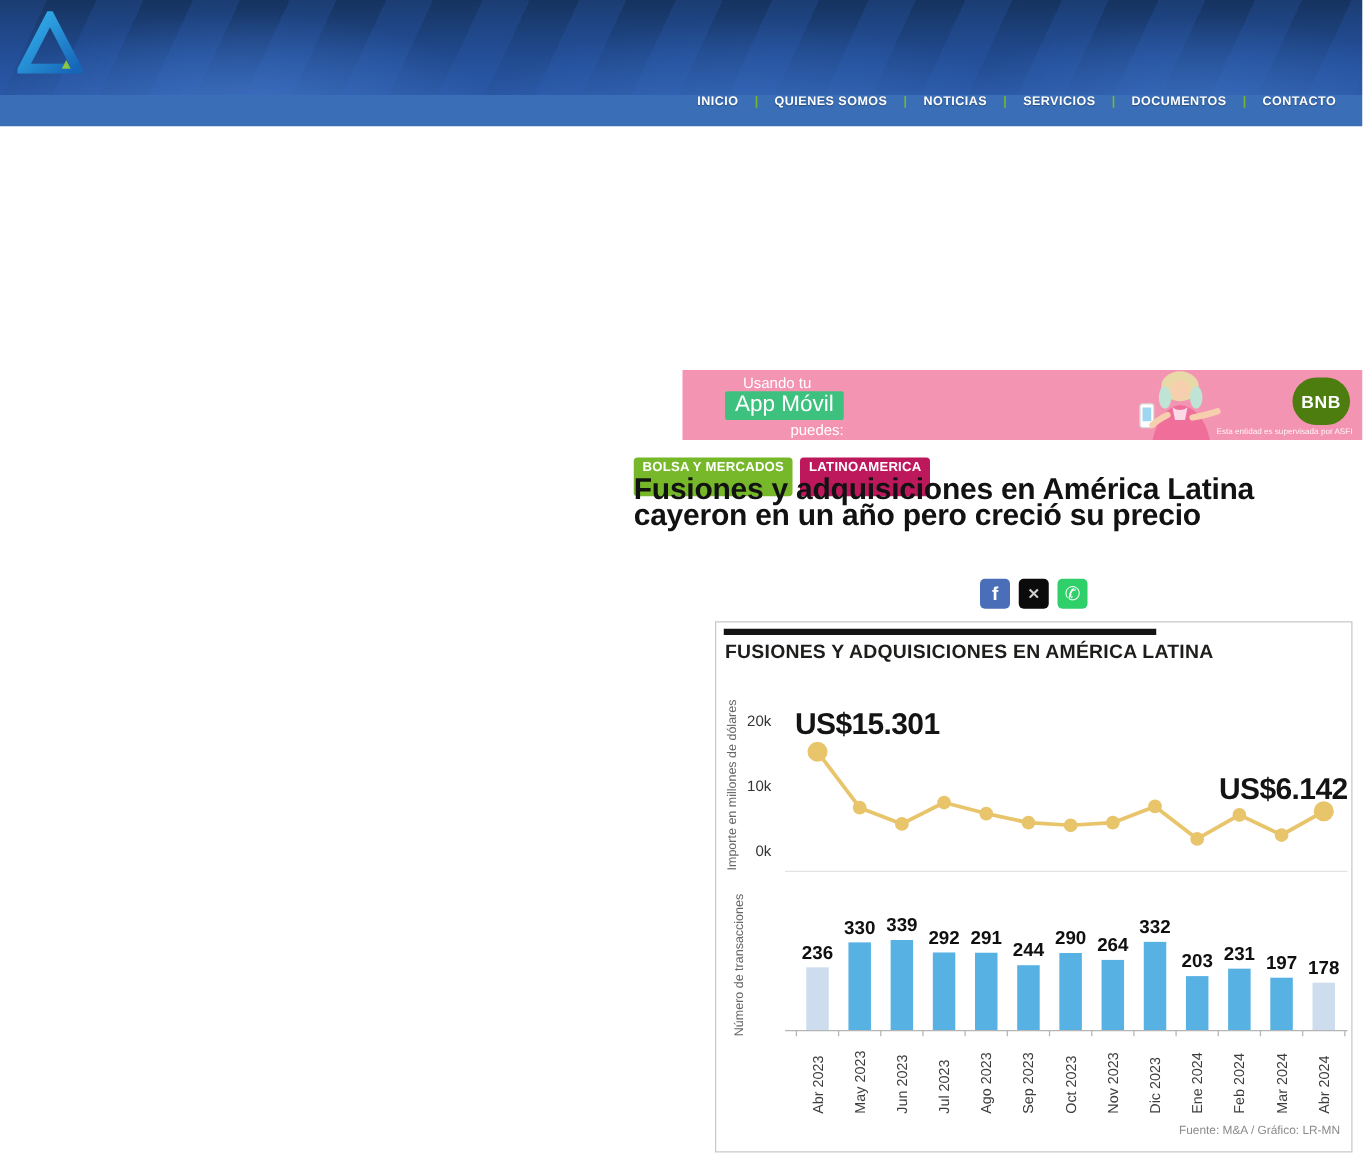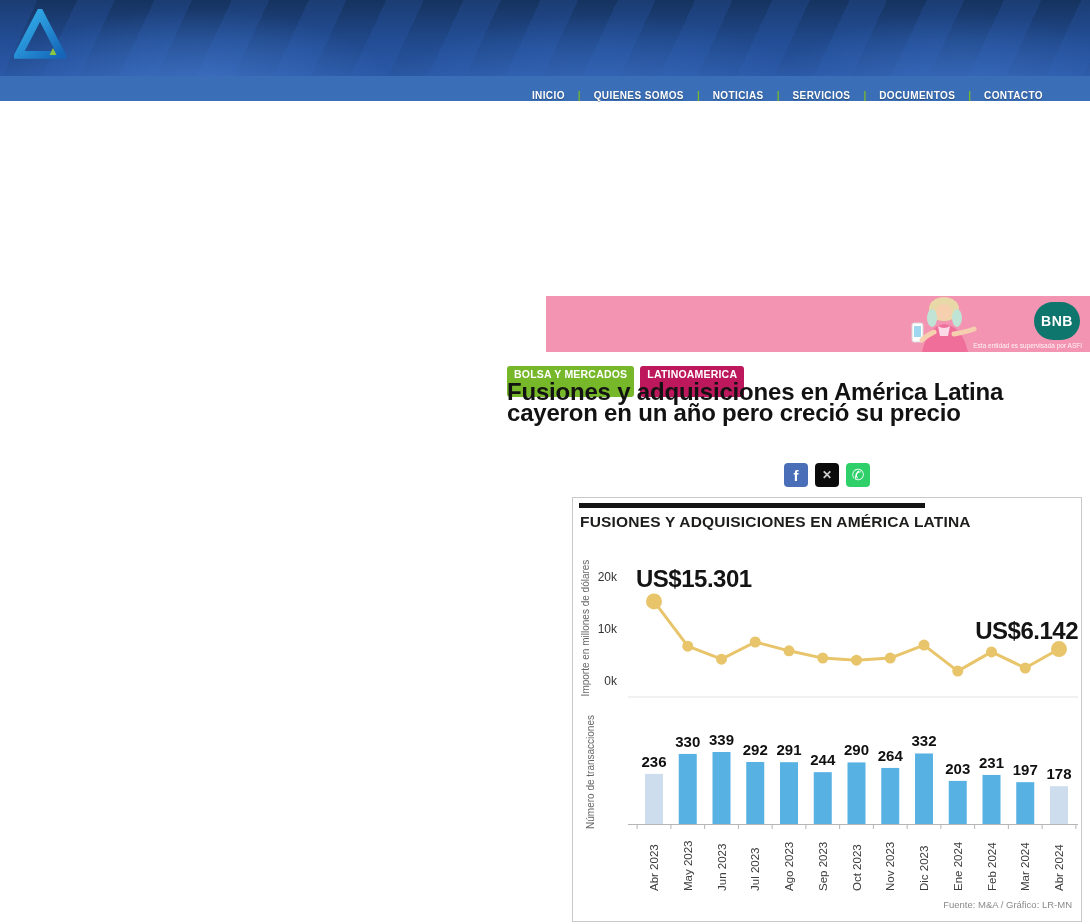--- a/index.html
+++ b/index.html
@@ -28,22 +28,22 @@
     text-shadow:0 2px 3px rgba(0,0,0,.45); white-space:nowrap;
   }
   .i-accent { position:relative; }
   .i-accent::after {
     content:""; position:absolute; left:50%; transform:translateX(-50%);
     top:2px; width:6px; height:6px; border-radius:50%; background:#8dc63f;
   }
   
   .navbar {
     position:absolute; left:0; top:76px; width:1090px; height:25px;
-    background:#3a6fb7; display:flex; align-items:flex-end; justify-content:flex-end;
-    padding-right:34px; z-index:3;
+    background:#3a6fb7; display:flex; align-items:flex-start; justify-content:flex-end;
+    padding-right:8px; z-index:3;
   }
   .nav-item {
     color:#fff; font-size:10px; font-weight:bold; letter-spacing:.4px;
     text-decoration:none; padding:0 13px; text-shadow:0 1px 1px rgba(0,0,0,.35);
     white-space:nowrap; cursor:pointer;
   }
   .nav-sep { color:#76b82a; font-size:10px; font-weight:bold; }
   
   .ad-banner {
     position:absolute; left:546px; top:296px; width:544px; height:56px;
@@ -124,33 +124,38 @@
   <a class="nav-item">NOTICIAS</a>
   <span class="nav-sep">|</span>
   <a class="nav-item">SERVICIOS</a>
   <span class="nav-sep">|</span>
   <a class="nav-item">DOCUMENTOS</a>
   <span class="nav-sep">|</span>
   <a class="nav-item">CONTACTO</a>
 </nav>
 
 <a class="ad-banner" style="background: rgb(244, 148, 179);">
+  <div class="ad-left">
+    <span class="ad-line1">Usando tu</span>
+    <span class="ad-pill" style="background: rgb(62, 193, 126);">App Móvil</span>
+    <span class="ad-line3">puedes:</span>
+  </div>
   <svg class="ad-person" width="130" height="56" viewBox="0 0 130 56">
     <ellipse cx="62" cy="13" rx="15" ry="12" fill="#e9d9a8"></ellipse>
     <ellipse cx="50" cy="22" rx="5" ry="9" fill="#bfe3d4"></ellipse>
     <ellipse cx="75" cy="22" rx="5" ry="9" fill="#bfe3d4"></ellipse>
     <circle cx="62" cy="16" r="8" fill="#f6cfae"></circle>
     <path d="M40 56 Q46 30 62 28 Q80 30 86 56 Z" fill="#ef6f9a"></path>
     <path d="M56 30 Q62 34 68 30 L66 40 L58 40 Z" fill="#fbd9e6"></path>
     <rect x="30" y="27" width="11" height="19" rx="2" fill="#ffffff" stroke="#d8d8d8"></rect>
     <rect x="32" y="30" width="7" height="11" fill="#9fd7f0"></rect>
     <path d="M52 36 Q44 40 40 44" stroke="#f6cfae" stroke-width="5" fill="none" stroke-linecap="round"></path>
     <path d="M72 38 Q84 36 92 33" stroke="#f6cfae" stroke-width="5" fill="none" stroke-linecap="round"></path>
   </svg>
-  <span class="ad-brand" style="background: #0f766e; border-radius: 19px;">BNB</span>
+  <span class="ad-brand" style="background: #4d7c0f; border-radius: 19px;">BNB</span>
   <span class="ad-disclaimer">Esta entidad es supervisada por ASFI</span>
 </a>
 
 <div class="tags-row">
   <span class="tag" id="tag-0" style="background: rgb(118, 184, 42);">BOLSA Y MERCADOS</span>
   <span class="tag" id="tag-1" style="background: #be185d;">LATINOAMERICA</span>
 </div>
 
 <h1 class="headline">Fusiones y adquisiciones en América Latina cayeron en un año pero creció su precio</h1>
 

